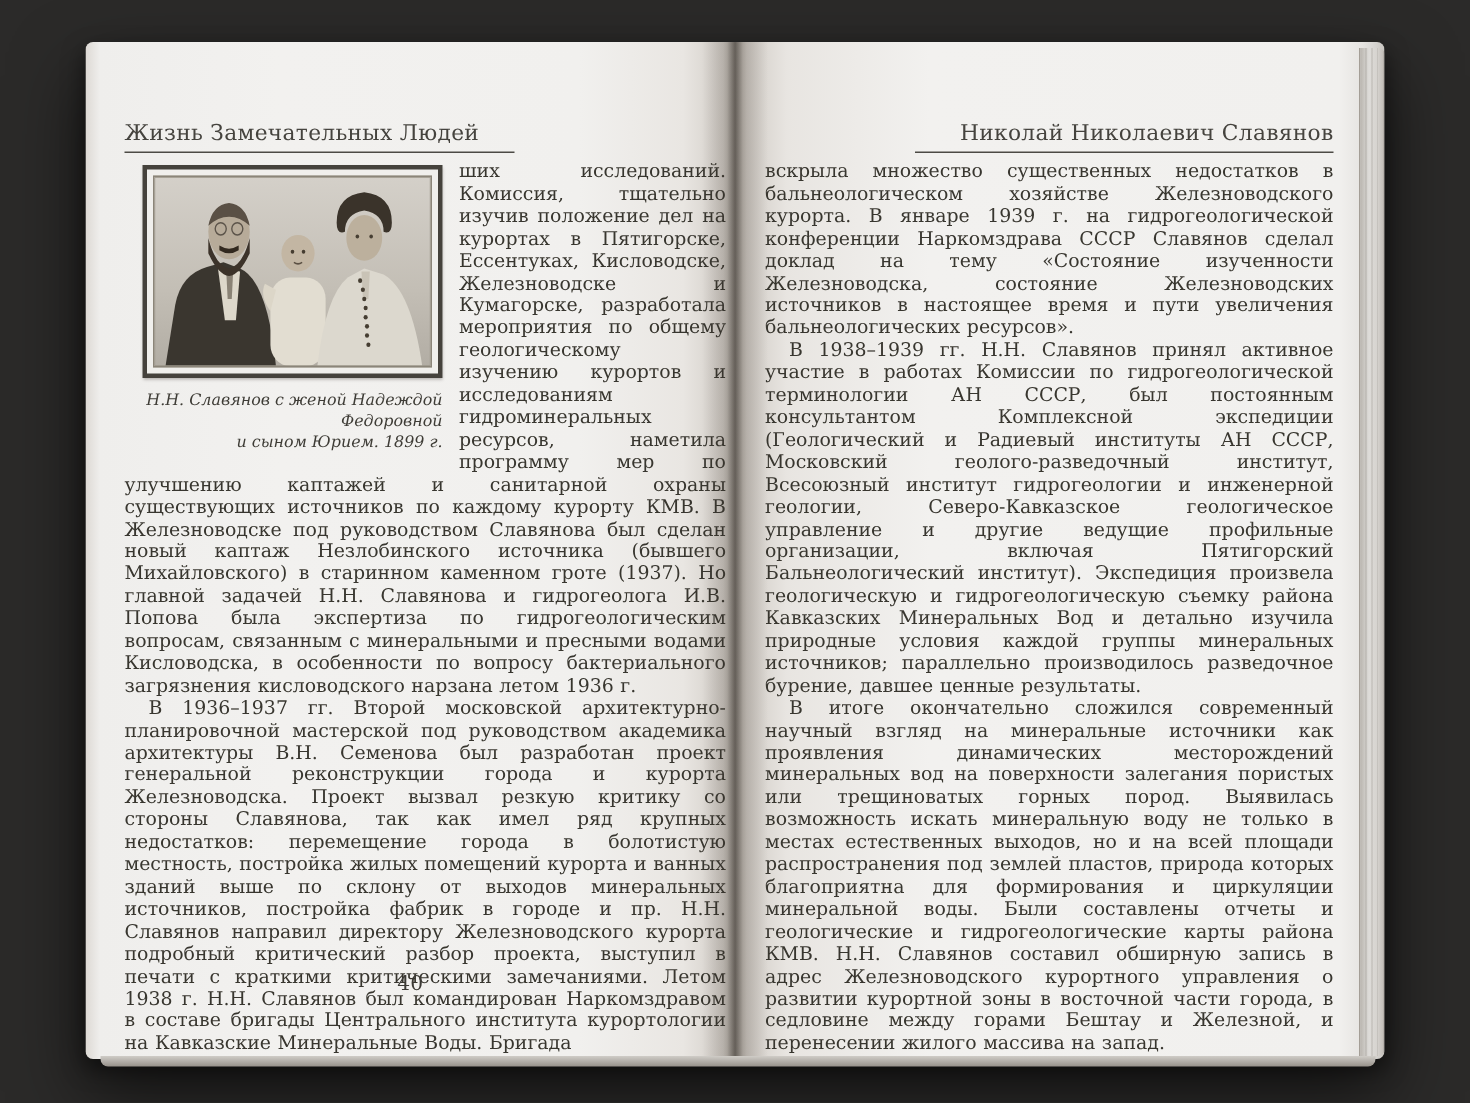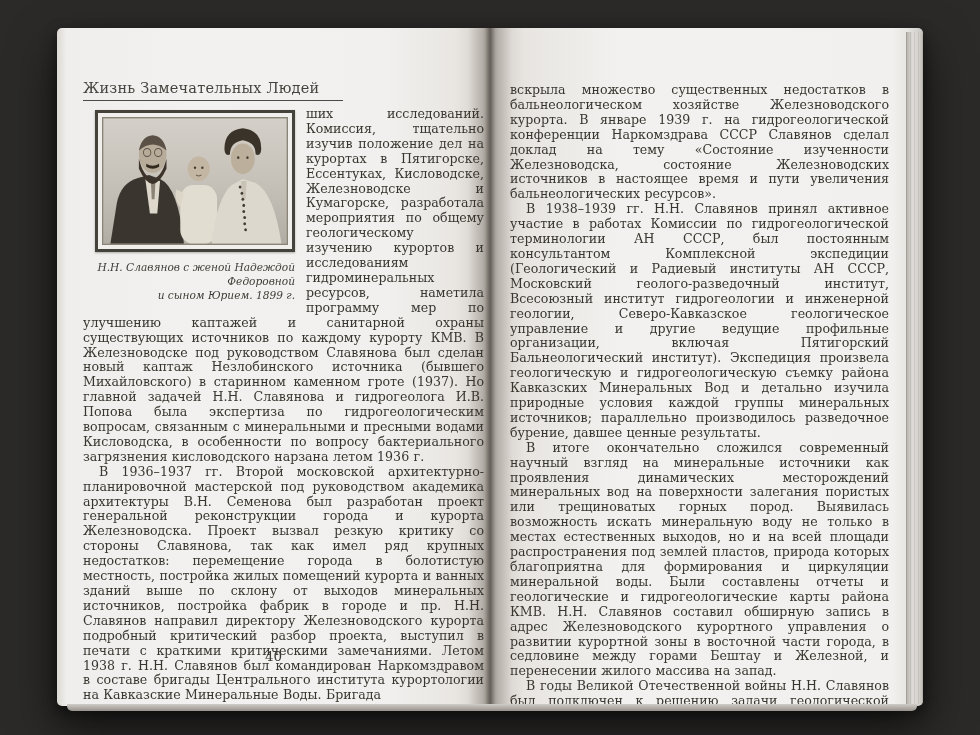--- a/index.html
+++ b/index.html
@@ -174,20 +174,23 @@
           </figure>
 
           <p class="body-par no-indent">ших исследований. Комиссия, тщательно изучив положение дел на курортах в Пятигорске, Ессентуках, Кисловодске, Железноводске и Кумагорске, разработала мероприятия по общему геологическому изучению курортов и исследованиям гидроминеральных ресурсов, наметила программу мер по улучшению каптажей и санитарной охраны существующих источников по каждому курорту КМВ. В Железноводске под руководством Славянова был сделан новый каптаж Незлобинского источника (бывшего Михайловского) в старинном каменном гроте (1937). Но главной задачей Н.Н. Славянова и гидрогеолога И.В. Попова была экспертиза по гидрогеологическим вопросам, связанным с минеральными и пресными водами Кисловодска, в особенности по вопросу бактериального загрязнения кисловодского нарзана летом 1936 г.</p>
           <p class="body-par">В 1936–1937 гг. Второй московской архитектурно-планировочной мастерской под руководством академика архитектуры В.Н. Семенова был разработан проект генеральной реконструкции города и курорта Железноводска. Проект вызвал резкую критику со стороны Славянова, так как имел ряд крупных недостатков: перемещение города в болотистую местность, постройка жилых помещений курорта и ванных зданий выше по склону от выходов минеральных источников, постройка фабрик в городе и пр. Н.Н. Славянов направил директору Железноводского курорта подробный критический разбор проекта, выступил в печати с краткими критическими замечаниями. Летом 1938 г. Н.Н. Славянов был командирован Наркомздравом в составе бригады Центрального института курортологии на Кавказские Минеральные Воды. Бригада</p>
         </div>
 
         <div class="folio">40</div>
       </div>
 
       <div class="page page-right">
+        <div class="running-head right">
+          <span class="head-text">Николай Николаевич Славянов</span>
+        </div>
 
         <div class="page-body">
           <p class="body-par no-indent">вскрыла множество существенных недостатков в бальнеологическом хозяйстве Железноводского курорта. В январе 1939 г. на гидрогеологической конференции Наркомздрава СССР Славянов сделал доклад на тему «Состояние изученности Железноводска, состояние Железноводских источников в настоящее время и пути увеличения бальнеологических ресурсов».</p>
           <p class="body-par">В 1938–1939 гг. Н.Н. Славянов принял активное участие в работах Комиссии по гидрогеологической терминологии АН СССР, был постоянным консультантом Комплексной экспедиции (Геологический и Радиевый институты АН СССР, Московский геолого-разведочный институт, Всесоюзный институт гидрогеологии и инженерной геологии, Северо-Кавказское геологическое управление и другие ведущие профильные организации, включая Пятигорский Бальнеологический институт). Экспедиция произвела геологическую и гидрогеологическую съемку района Кавказских Минеральных Вод и детально изучила природные условия каждой группы минеральных источников; параллельно производилось разведочное бурение, давшее ценные результаты.</p>
           <p class="body-par">В итоге окончательно сложился современный научный взгляд на минеральные источники как проявления динамических месторождений минеральных вод на поверхности залегания пористых или трещиноватых горных пород. Выявилась возможность искать минеральную воду не только в местах естественных выходов, но и на всей площади распространения под землей пластов, природа которых благоприятна для формирования и циркуляции минеральной воды. Были составлены отчеты и геологические и гидрогеологические карты района КМВ. Н.Н. Славянов составил обширную запись в адрес Железноводского курортного управления о развитии курортной зоны в восточной части города, в седловине между горами Бештау и Железной, и перенесении жилого массива на запад.</p>
           <p class="body-par">В годы Великой Отечественной войны Н.Н. Славянов был подключен к решению задачи геологической разведки полезных ископаемых в Западной Сибири, Урало-Кузнецком бассейне, Хакассии, на Дальнем Востоке. По окончании вой-</p>
         </div>
 
 
         <div class="fore-edge"></div>

